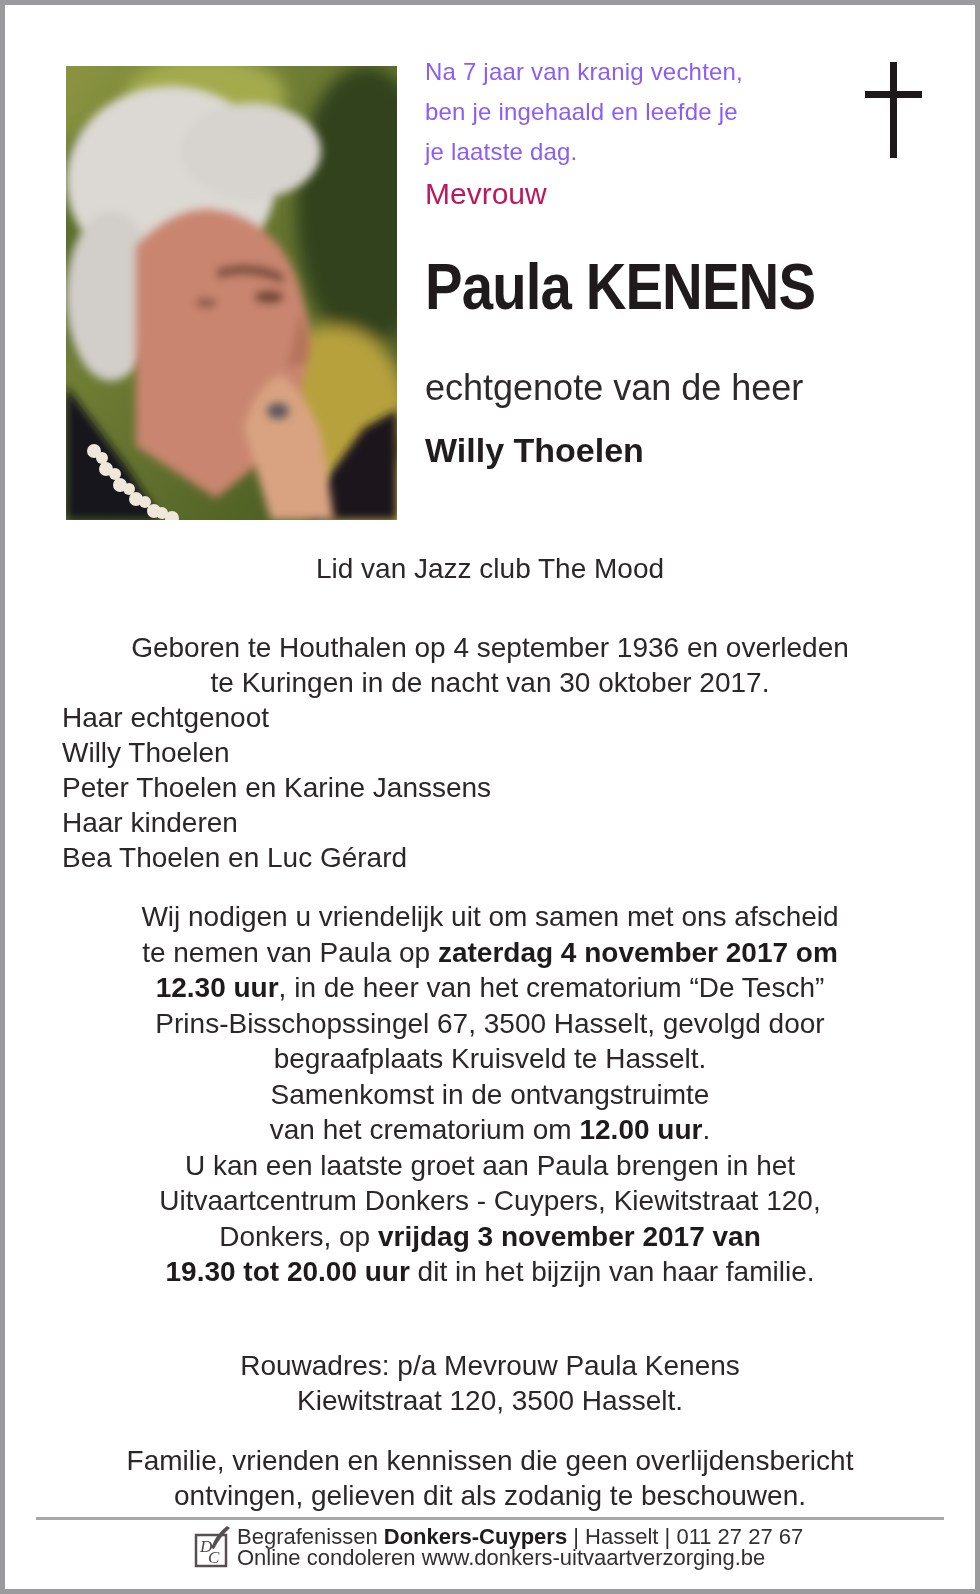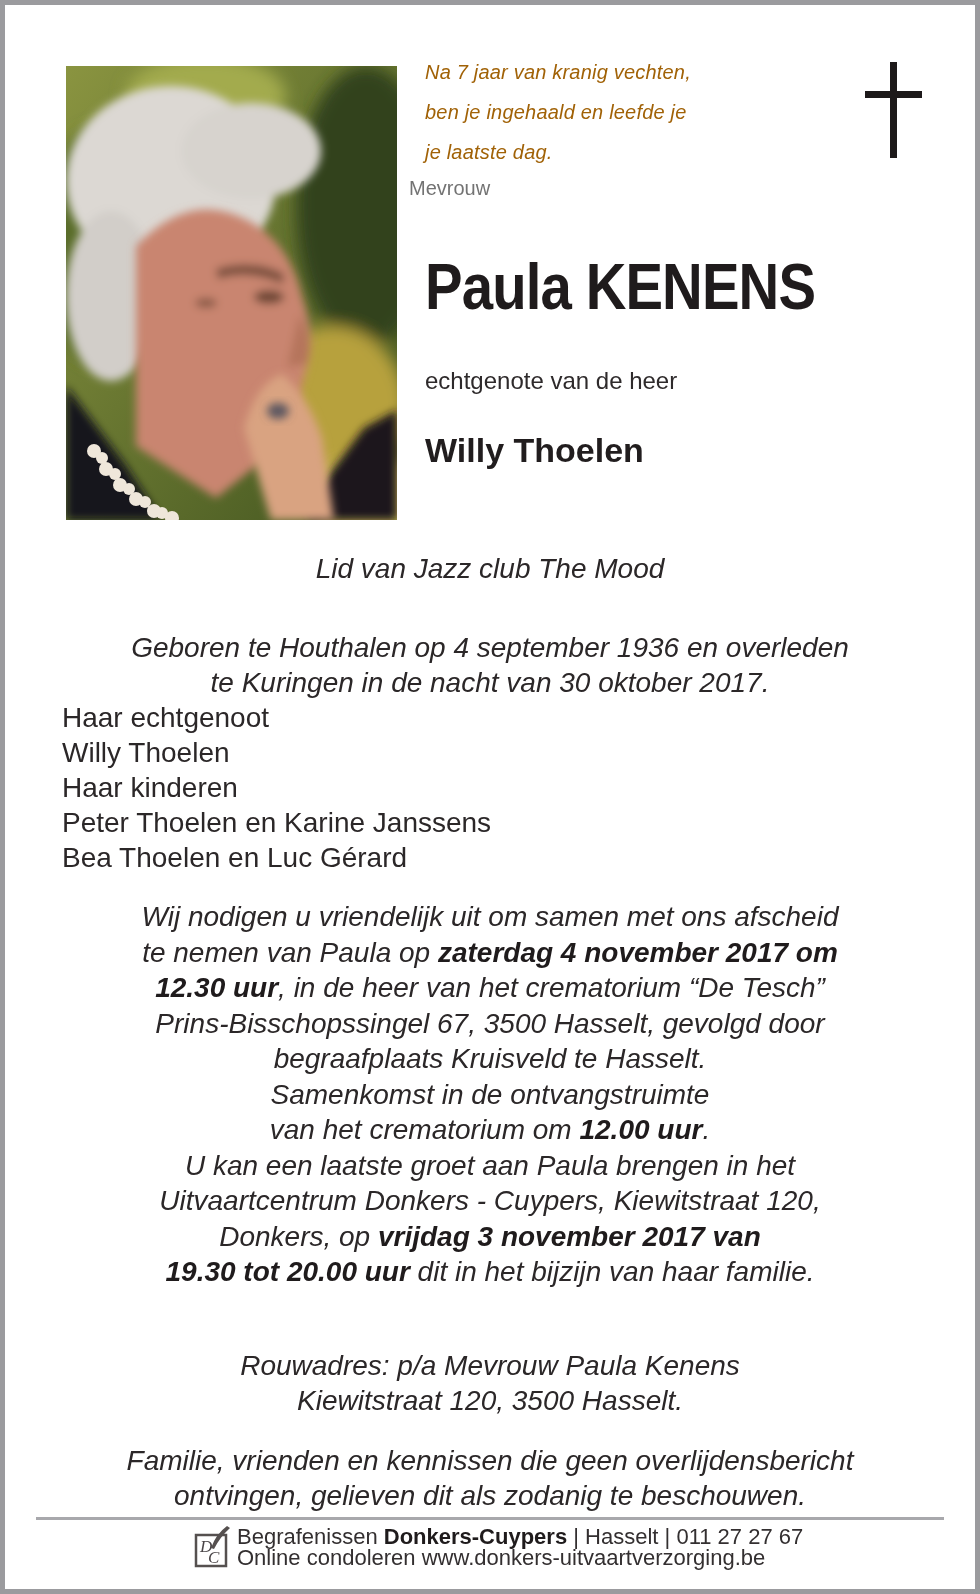--- a/index.html
+++ b/index.html
@@ -13,39 +13,39 @@
     color:#2b2728;
     overflow:hidden;
   }
   .abs{position:absolute;}
   
   .photo{left:61px;top:61px;width:331px;height:454px;overflow:hidden;}
   .photo svg{display:block;width:331px;height:454px;}
   
   .quote{
     left:420px;top:47px;width:460px;
-    font-style:italic;font-size:20px;line-height:40px;
-    color:#a16207;letter-spacing:0.2px;
+    font-size:24px;line-height:40px;
+    color:#8b5cf6;letter-spacing:0.2px;
   }
-  .salutation{left:404px;top:172px;font-size:20px;color:#737373;}
+  .salutation{left:420px;top:172px;font-size:30px;color:#be185d;}
   .deceased-name{
     left:420px;top:245px;
     font-size:64px;font-weight:bold;color:#1f1b1c;
     white-space:nowrap;letter-spacing:-1px;
     transform:scaleX(0.88);transform-origin:left top;
   }
-  .relation{left:420px;top:362px;font-size:24px;color:#2e2a2b;}
+  .relation{left:420px;top:362px;font-size:36px;color:#2e2a2b;}
   .spouse{left:420px;top:426px;font-size:34px;font-weight:bold;color:#211d1e;}
   
   .cross{left:860px;top:57px;width:62px;height:100px;}
   .cross .v{position:absolute;left:25px;top:0;width:7px;height:96px;background:#1d191a;}
   .cross .h{position:absolute;left:0;top:29px;width:57px;height:7px;background:#1d191a;}
   
   .bodytxt{font-size:28px;line-height:35px;color:#2b2728;}
-  .center{left:0;right:0;text-align:center;font-style:italic;}
+  .center{left:0;right:0;text-align:center;}
   .membership{top:546px;}
   .life{top:625px;}
   .family{left:57px;top:695px;text-align:left;}
   .invitation{top:894px;line-height:35.5px;}
   .mourning{top:1343px;}
   .notice{top:1430px;margin-top:8px;}
   .b{font-weight:bold;color:#1f1b1c;}
   
   .divider{left:31px;top:1512px;width:908px;height:3px;background:#a8a8ac;}
   .footer-logo{left:188px;top:1519px;width:40px;height:46px;}
@@ -126,22 +126,22 @@
   <div class="abs spouse">Willy Thoelen</div>
 
   <div class="abs bodytxt center membership">Lid van Jazz club The Mood</div>
   <div class="abs bodytxt center life">
       <div><span>Geboren te Houthalen op 4 september 1936 en overleden</span></div>
       <div><span>te Kuringen in de nacht van 30 oktober 2017.</span></div>
     </div>
   <div class="abs bodytxt family">
       <div><span>Haar echtgenoot</span></div>
       <div><span>Willy Thoelen</span></div>
+      <div><span>Peter Thoelen en Karine Janssens</span></div>
       <div><span>Haar kinderen</span></div>
-      <div><span>Peter Thoelen en Karine Janssens</span></div>
       <div><span>Bea Thoelen en Luc Gérard</span></div>
     </div>
   <div class="abs bodytxt center invitation">
       <div><span>Wij nodigen u vriendelijk uit om samen met ons afscheid</span></div>
       <div><span>te nemen van Paula op </span><span class="b">zaterdag 4 november 2017 om</span></div>
       <div><span class="b">12.30 uur</span><span>, in de heer van het crematorium “De Tesch”</span></div>
       <div><span>Prins-Bisschopssingel 67, 3500 Hasselt, gevolgd door</span></div>
       <div><span>begraafplaats Kruisveld te Hasselt.</span></div>
       <div><span>Samenkomst in de ontvangstruimte</span></div>
       <div><span>van het crematorium om </span><span class="b">12.00 uur</span><span>.</span></div>

